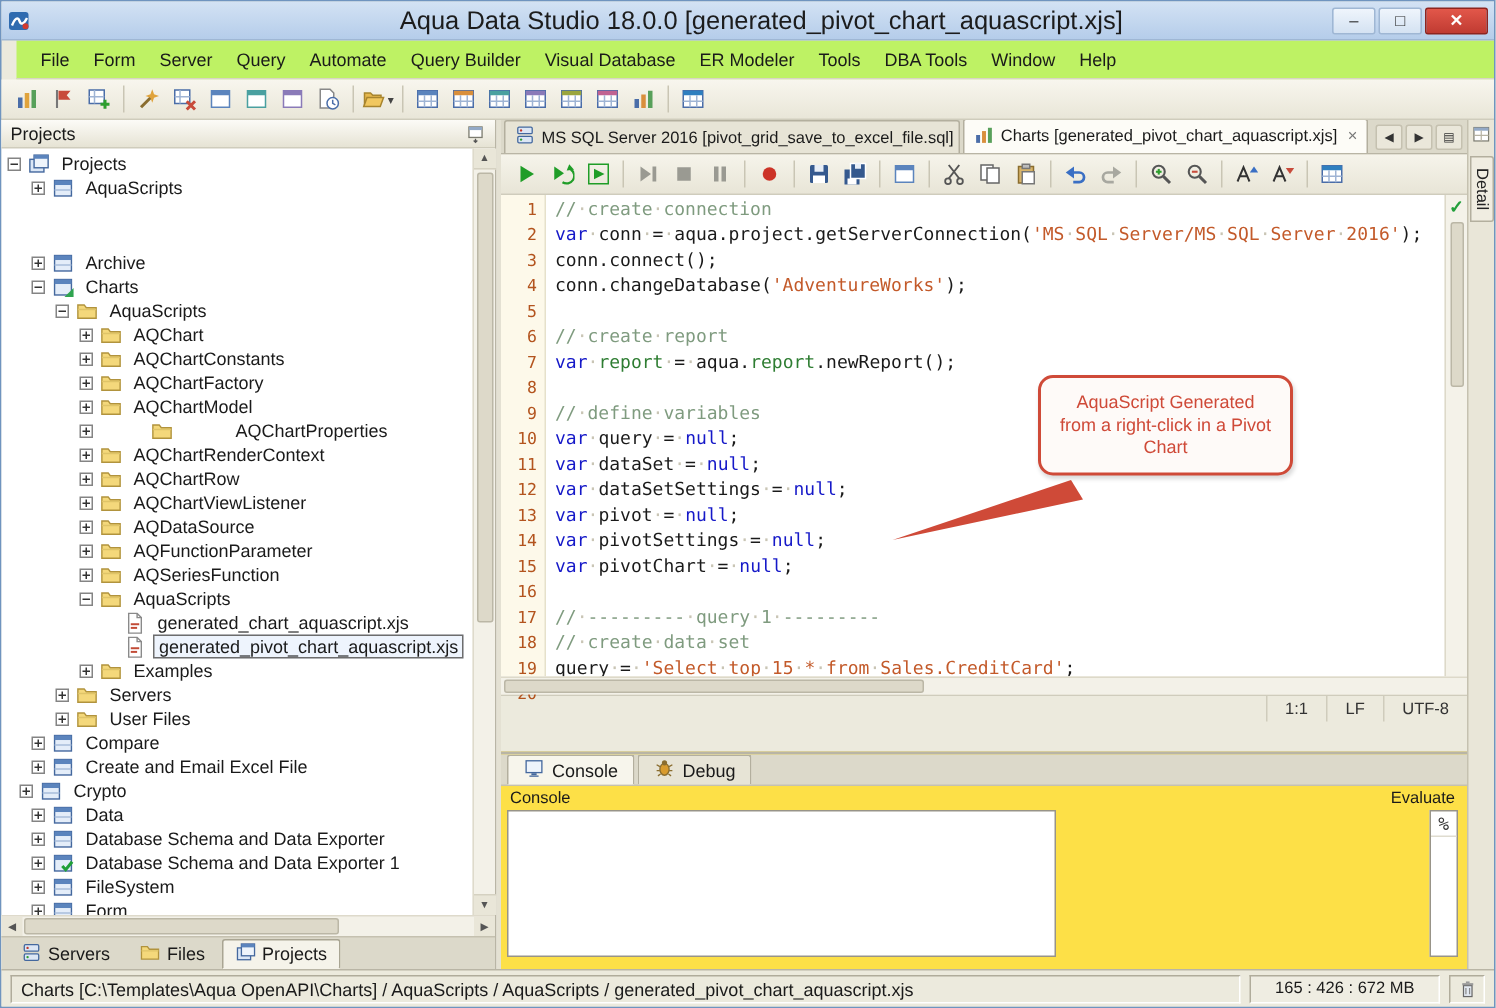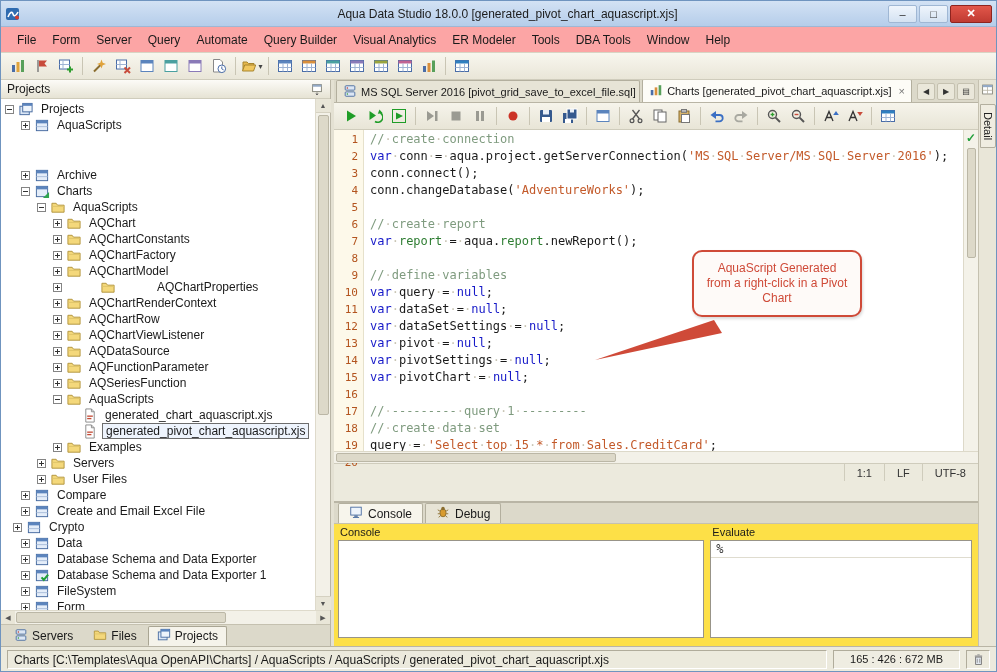--- a/index.html
+++ b/index.html
@@ -4,27 +4,27 @@
 <style>
   * { box-sizing: border-box; margin: 0; padding: 0; }
   html,body { width: 997px; height: 672px; overflow: hidden; }
   body { font-family: "Liberation Sans", sans-serif; font-size: 12px; color: #1a1a1a; background:#8fa9c9; }
 
   .window { width: 997px; height: 672px; border: 1px solid #6f94bf; display: flex; flex-direction: column; background: #eceadd; }
 
   
   .titlebar { height: 26px; background: linear-gradient(#d3e2f4,#b5cdea); display: flex; align-items: center; padding: 0 4px; position: relative; flex: none; border-bottom:1px solid #9fb7d4;}
   .app-icon { width: 18px; height: 16px; z-index: 2; }
-  .title-text { position: absolute; left: 0; right: 0; text-align: center; font-size: 12px; color: #1c1c1c; margin-left: 18px; }
+  .title-text { position: absolute; left: 0; right: 0; text-align: center; font-size: 17px; color: #1c1c1c; margin-left: 18px; }
   .win-controls { margin-left: auto; display: flex; gap: 2px; z-index: 2; align-items: center;}
   .win-btn { width: 29px; height: 18px; display: flex; align-items: center; justify-content: center; font-size: 11px; color: #2a2a2a; border: 1px solid #9fb7d4; background: linear-gradient(#eff5fc,#d4e2f2); border-radius: 2px;}
   .win-btn.close { background: linear-gradient(#e2574a,#c03b32); color: #fff; border: 1px solid #8e241f; width: 42px; font-weight: bold;}
 
   
-  .menubar { height: 26px; background: #fca5a5; border-bottom: 1px solid #d8d4c4; display: flex; align-items: center; padding: 0 8px; flex: none; }
+  .menubar { height: 26px; background: #bef264; border-bottom: 1px solid #d8d4c4; display: flex; align-items: center; padding: 0 8px; flex: none; margin-left: 10px; }
   .menu-item { padding: 4px 8px; border-radius: 2px; }
 
   
   .toolbar { height: 27px; background: linear-gradient(#f8f6ee,#e9e6d8); border-bottom: 1px solid #cfccbc; display: flex; align-items: center; padding: 0 5px; flex: none; }
   .tbtn { width: 24px; height: 22px; display: inline-flex; align-items: center; justify-content: center; border: 1px solid transparent; border-radius: 2px; flex: none;}
   .tbtn svg { width: 16px; height: 16px; display: block; }
   .tbtn .caret { font-size: 8px; color: #444; margin-left: 1px; }
   .tsep { width: 1px; height: 18px; background: #c9c5b4; margin: 0 4px; flex: none; }
 
   .main { flex: 1; display: flex; min-height: 0; }
@@ -100,21 +100,21 @@
 
   
   .console-panel { height: 145px; flex: none; border-top: 2px solid #b9b5a5; background: #fde047; display: flex; flex-direction: column; margin-top: 20px; }
   .console-tabs { height: 21px; flex: none; display: flex; align-items: flex-end; padding-left: 4px; background: #dcd9ca; border-bottom: 1px solid #c5c1b0; }
   .ctab { display: flex; align-items: center; gap: 5px; height: 20px; padding: 0 10px; border: 1px solid #b3af9e; border-bottom: none; background: #e7e4d6; margin-right: 2px; border-radius: 2px 2px 0 0; }
   .ctab svg { width: 14px; height: 14px; }
   .ctab.active { background: #f7f5ec; }
   .console-body { flex: 1; min-height: 0; display: flex; gap: 6px; padding: 1px 6px 8px 4px; }
   .cpane { display: flex; flex-direction: column; min-width: 0; }
   .cpane.left { flex: 1.4; }
-  .cpane.right { flex: 1; }
+  .cpane.right { flex: 1; align-items: flex-end; }
   .cpane-label { height: 15px; font-size: 11px; padding: 1px 2px; }
   .cpane-box { flex: 1; background: #fff; border: 1px solid #989488; }
   .eval-row { height: 17px; border-bottom: 1px solid #dfdccf; font-family: "DejaVu Sans Mono", monospace; font-size: 12px; padding: 1px 5px; color: #333; }
 
   
   .detail-strip { width: 18px; flex: none; background: #e9e6d8; border-left: 1px solid #c5c1b0; display: flex; flex-direction: column; align-items: center; padding-top: 3px; gap: 5px; }
   .detail-strip svg { width: 13px; height: 13px; }
   .detail-tab { writing-mode: vertical-rl; font-size: 11px; color: #222; border: 1px solid #b3af9e; background: #f0ede1; padding: 7px 1px; border-radius: 0 2px 2px 0; }
 
   
@@ -145,21 +145,21 @@
     </span>
   </div>
 
   <div class="menubar" id="menubar">
       <div class="menu-item">File</div>
       <div class="menu-item">Form</div>
       <div class="menu-item">Server</div>
       <div class="menu-item">Query</div>
       <div class="menu-item">Automate</div>
       <div class="menu-item">Query Builder</div>
-      <div class="menu-item">Visual Analytics</div>
+      <div class="menu-item">Visual Database</div>
       <div class="menu-item">ER Modeler</div>
       <div class="menu-item">Tools</div>
       <div class="menu-item">DBA Tools</div>
       <div class="menu-item">Window</div>
       <div class="menu-item">Help</div>
     </div>
 
   <div class="toolbar" id="main-toolbar">
       <span class="tbtn">
         <svg viewBox="0 0 16 16">

